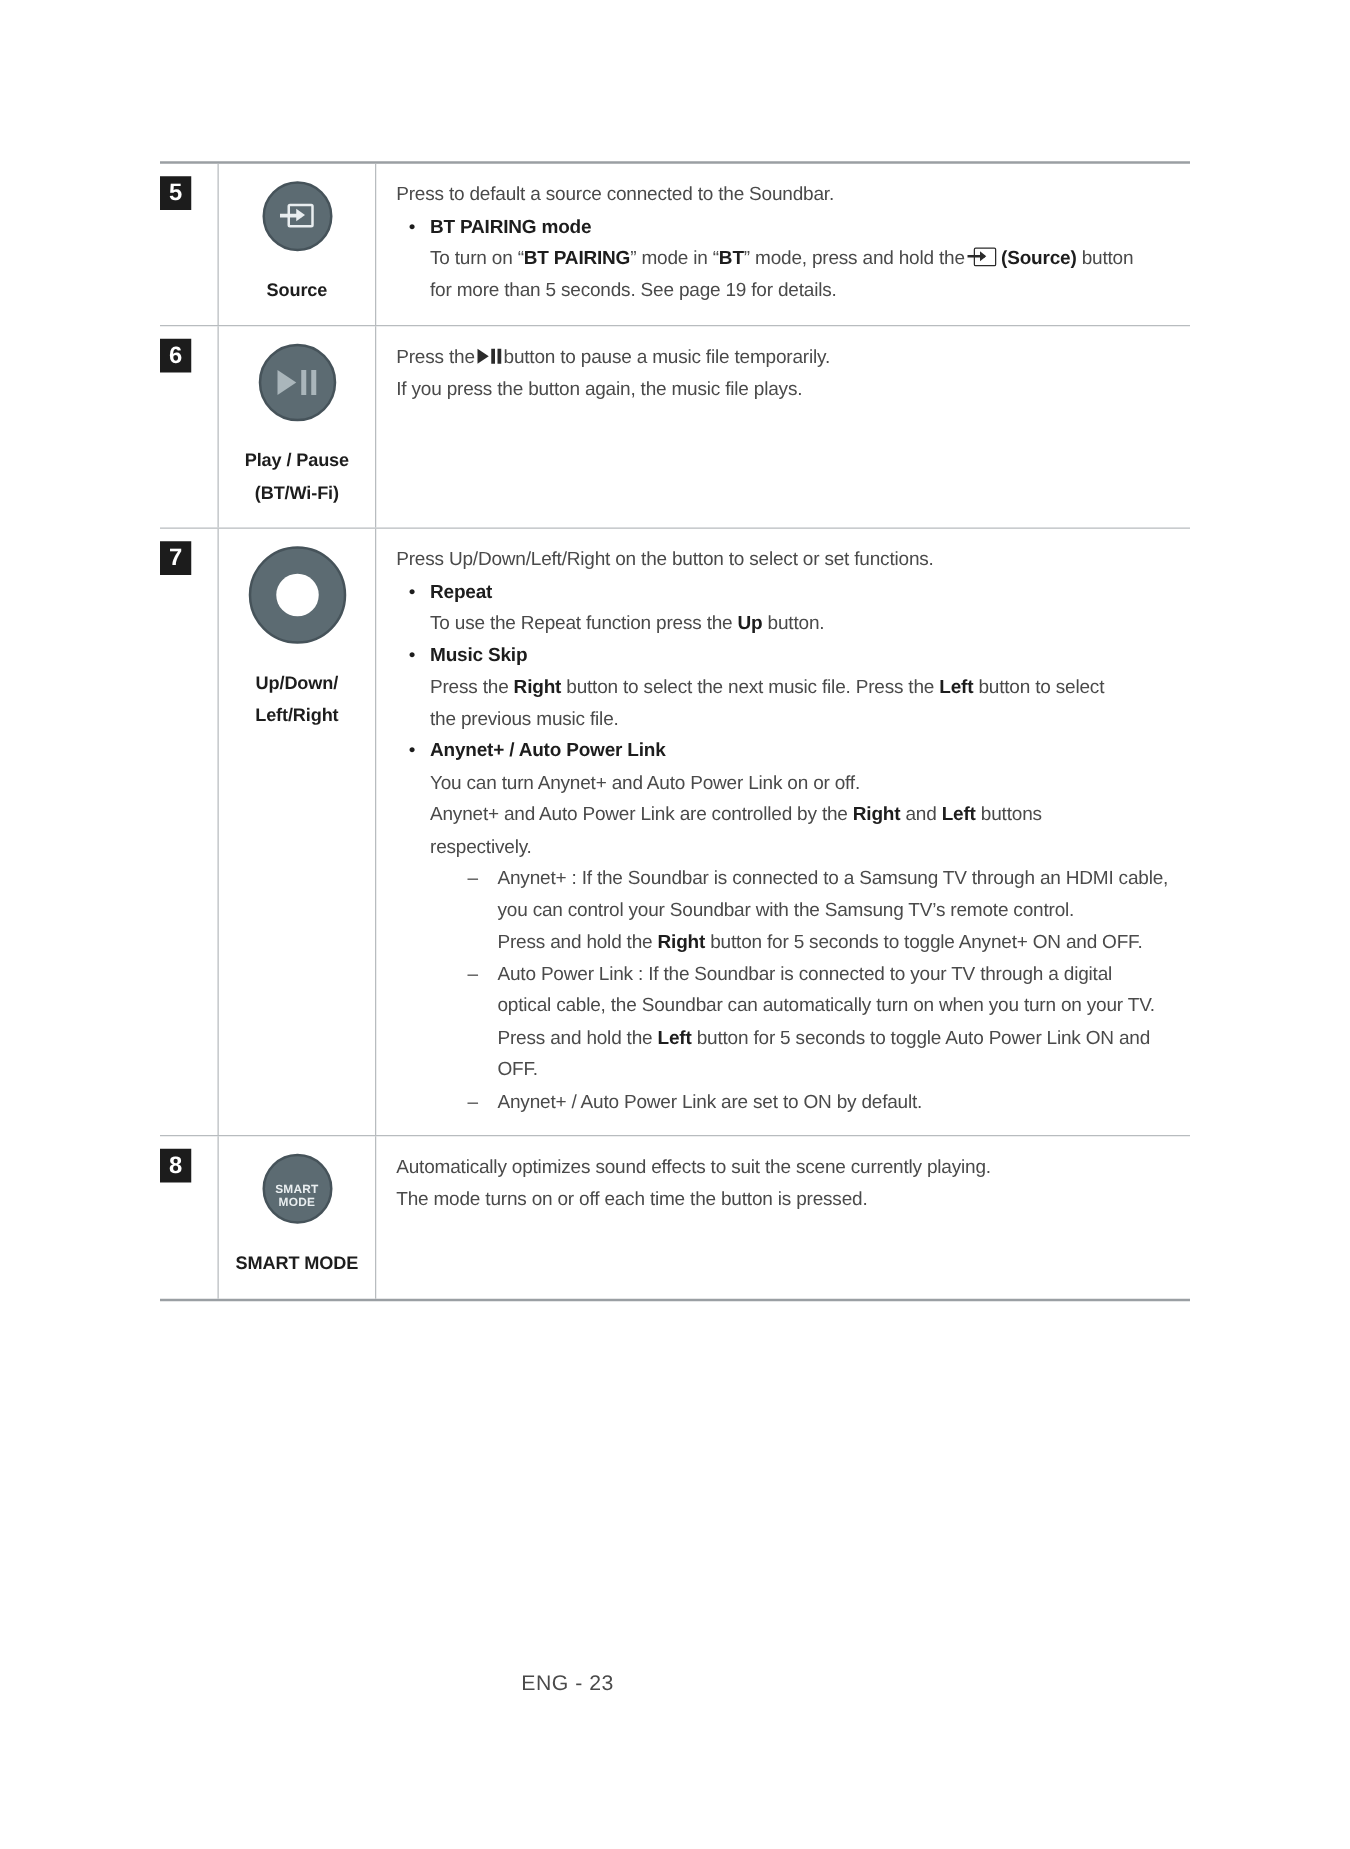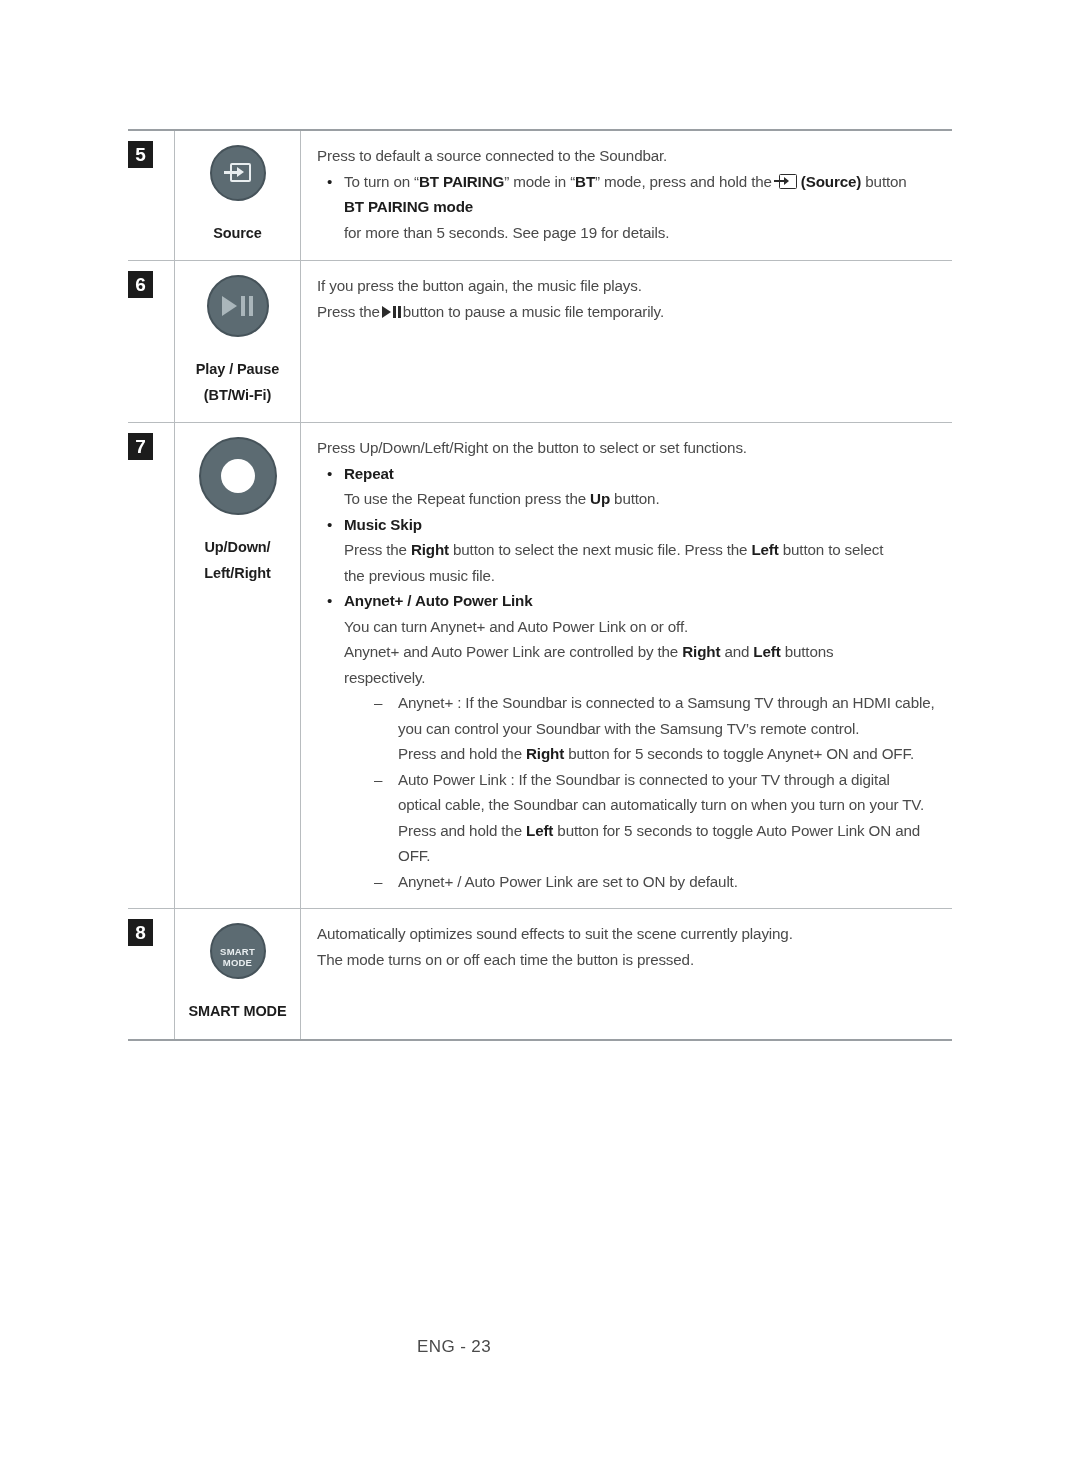--- a/index.html
+++ b/index.html
@@ -342,22 +342,22 @@
               <span class="head"></span>
           </span>
         </div>
         <div class="btn-caption">Source</div>
       </div>
       <div class="cell-desc">
         <div class="p">Press to default a source connected to the Soundbar.</div>
         <div class="bullet-item">
           <div class="mark">•</div>
           <div class="txt">
+            <div class="p b">BT PAIRING mode</div>
             <div class="p"><span>To turn on “</span><b>BT PAIRING</b><span>” mode in “</span><b>BT</b><span>” mode, press and hold the</span><span class="inline-src"><span class="box"></span><span class="shaft"></span><span class="head"></span></span><b>(Source)</b> <span>button</span></div>
-            <div class="p b">BT PAIRING mode</div>
             <div class="p">for more than 5 seconds. See page 19 for details.</div>
           </div>
         </div>
       </div>
     </div>
 
     <div class="row">
       <div class="cell-num">
         <div class="badge">6</div>
       </div>
@@ -368,26 +368,26 @@
               <span class="bar"></span>
               <span class="bar"></span>
           </span>
         </div>
         <div class="btn-caption">
           <div>Play / Pause</div>
           <div>(BT/Wi-Fi)</div>
         </div>
       </div>
       <div class="cell-desc">
-        <div class="p">If you press the button again, the music file plays.</div>
         <div class="p"><span>Press the</span><span class="inline-pp">
               <span class="tri"></span>
               <span class="bar"></span>
               <span class="bar"></span>
             </span><span>button to pause a music file temporarily.</span></div>
+        <div class="p">If you press the button again, the music file plays.</div>
       </div>
     </div>
 
     <div class="row">
       <div class="cell-num">
         <div class="badge">7</div>
       </div>
       <div class="cell-icon">
         <div class="ring">
           <div class="hole"></div>

